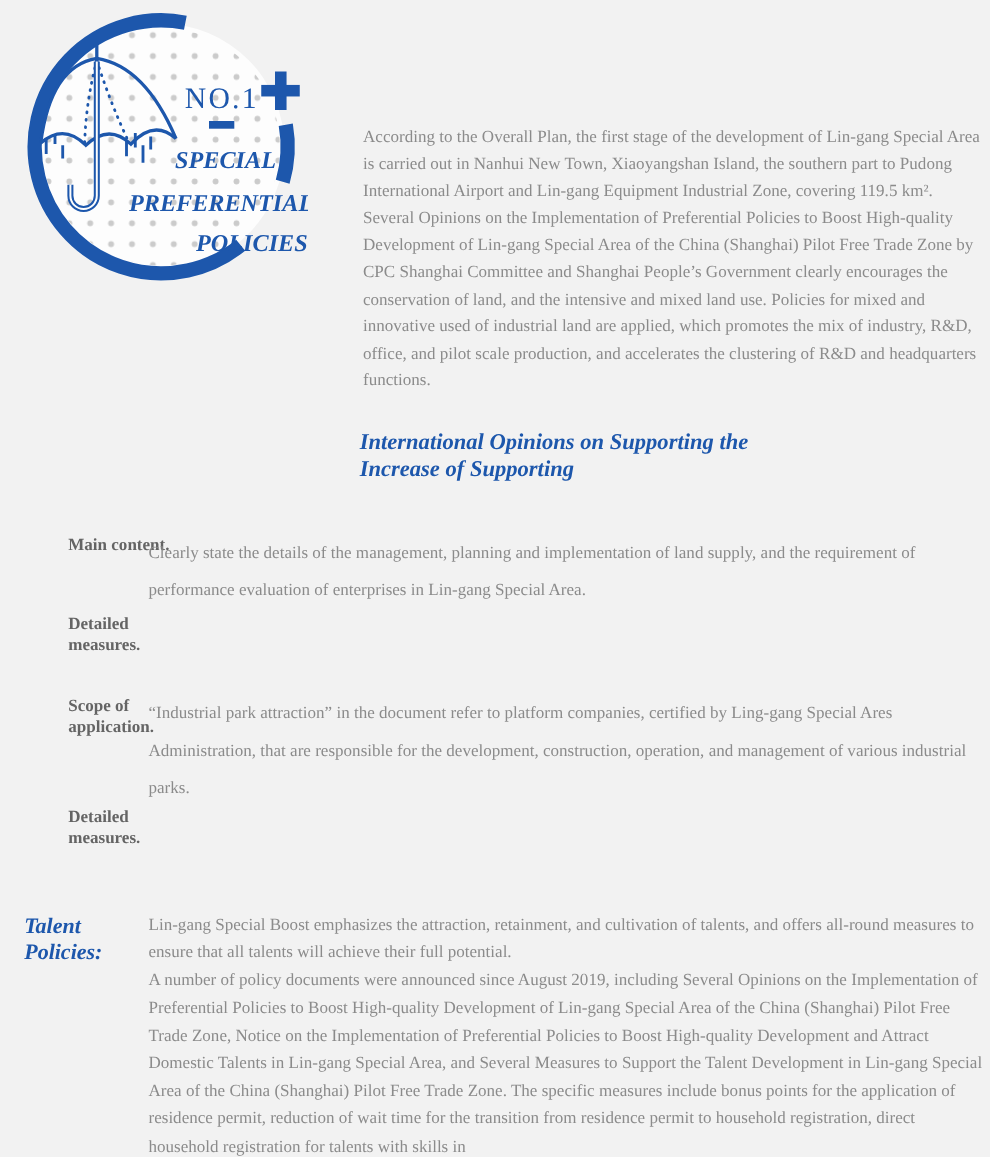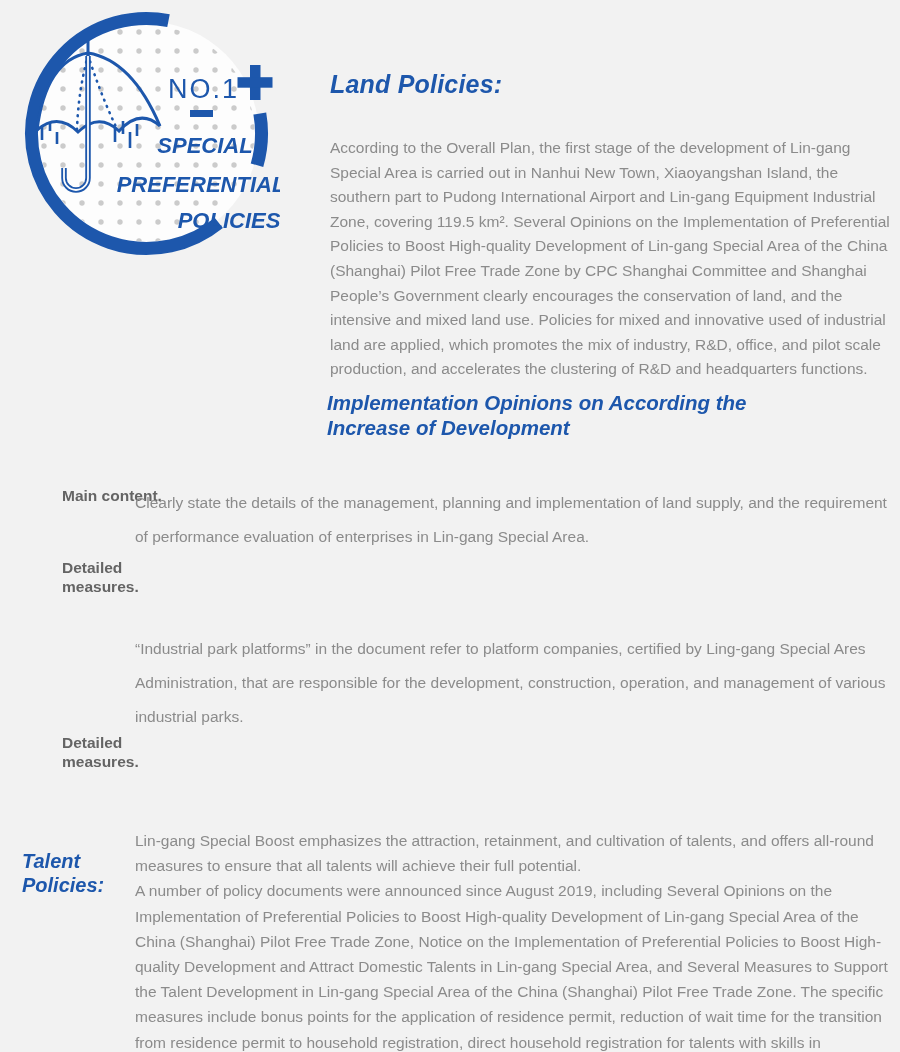--- a/index.html
+++ b/index.html
@@ -1,48 +1,48 @@
 <!DOCTYPE html>
 <html><head>
 <meta charset="utf-8">
 <style>
   * { margin:0; padding:0; box-sizing:border-box; }
   html,body { background:#f2f2f2; }
   .page {
     position:relative; width:900px; height:1052px;
     background:#f2f2f2; overflow:hidden;
-    font-family:Liberation Sans, sans-serif;
+    font-family:Liberation Serif, serif;
   }
   .logo-svg { position:absolute; left:20px; top:8px; width:260px; height:252px; }
   .land-heading {
     position:absolute; left:330px; top:70px;
     font-size:25px; font-weight:bold; font-style:italic;
     color:#1d57ac; letter-spacing:0.2px;
   }
   .land-intro {
-    position:absolute; left:330px; top:136px; width:566px;
+    position:absolute; left:330px; top:113px; width:566px;
     font-size:15.5px; line-height:24.6px; color:#8b8b8b;
   }
   .land-subheading {
     position:absolute; left:327px; top:390px; width:570px;
     font-size:20.5px; line-height:25.3px;
     font-weight:bold; font-style:italic; color:#1d57ac;
   }
   .row-label {
     position:absolute; left:22px; width:105px;
     font-size:15.5px; font-weight:bold; color:#646464; line-height:19px;margin-left:40px;
   }
   .row-text {
     position:absolute; left:135px; width:758px;
     font-size:15.5px; color:#8b8b8b; line-height:34px;
   }
   .talent-heading {
     position:absolute; left:22px; top:830px; width:112px;
     font-size:20px; line-height:24px;
-    font-weight:bold; font-style:italic; color:#1d57ac;margin-top:19px;
+    font-weight:bold; font-style:italic; color:#1d57ac;
   }
   .talent-text {
     position:absolute; left:135px; top:828px; width:758px;
     font-size:15.5px; color:#8b8b8b; line-height:25.2px;
   }
 </style>
 </head>
 <body>
 
 <div class="page">
@@ -86,34 +86,34 @@
     <rect x="170" y="102" width="23" height="7" fill="#1d57ac"></rect>
 
     <text x="148" y="90" font-size="27" letter-spacing="2" fill="#1d57ac">NO.1</text>
     <g font-size="22" font-weight="bold" font-style="italic" fill="#1d57ac" text-anchor="middle">
       <text x="185" y="145">SPECIAL</text>
       <text x="181" y="184">PREFERENTIAL</text>
       <text x="209" y="220">POLICIES</text>
     </g>
   </svg>
 
-  <h1 class="land-heading">Land Policies:</h1>
   <p class="land-intro">According to the Overall Plan, the first stage of the development of Lin-gang Special Area is carried out in Nanhui New Town, Xiaoyangshan Island, the southern part to Pudong International Airport and Lin-gang Equipment Industrial Zone, covering 119.5 km². Several Opinions on the Implementation of Preferential Policies to Boost High-quality Development of Lin-gang Special Area of the China (Shanghai) Pilot Free Trade Zone by CPC Shanghai Committee and Shanghai People’s Government clearly encourages the conservation of land, and the intensive and mixed land use. Policies for mixed and innovative used of industrial land are applied, which promotes the mix of industry, R&amp;D, office, and pilot scale production, and accelerates the clustering of R&amp;D and headquarters functions.</p>
 
   <h2 class="land-subheading">
-    <div>Implementation Opinions on According the</div>
-    <div>Increase of Development</div>
+    <div>International Opinions on Supporting the</div>
+    <div>Increase of Supporting</div>
   </h2>
 
   <div class="row-label" style="top:486px">Main content.</div>
   <div class="row-text" style="top:486px">Clearly state the details of the management, planning and implementation of land supply, and the requirement of performance evaluation of enterprises in Lin-gang Special Area.</div>
 
   <div class="row-label" style="top:558px">Detailed measures.</div>
 
-  <div class="row-text" style="top:632px">“Industrial park platforms” in the document refer to platform companies, certified by Ling-gang Special Ares Administration, that are responsible for the development, construction, operation, and management of various industrial parks.</div>
+  <div class="row-label" style="top:632px">Scope of application.</div>
+  <div class="row-text" style="top:632px">“Industrial park attraction” in the document refer to platform companies, certified by Ling-gang Special Ares Administration, that are responsible for the development, construction, operation, and management of various industrial parks.</div>
 
   <div class="row-label" style="top:733px">Detailed measures.</div>
 
   <h2 class="talent-heading">Talent Policies:</h2>
   <div class="talent-text">
     <p>Lin-gang Special Boost emphasizes the attraction, retainment, and cultivation of talents, and offers all-round measures to ensure that all talents will achieve their full potential.</p>
     <p>A number of policy documents were announced since August 2019, including Several Opinions on the Implementation of Preferential Policies to Boost High-quality Development of Lin-gang Special Area of the China (Shanghai) Pilot Free Trade Zone, Notice on the Implementation of Preferential Policies to Boost High-quality Development and Attract Domestic Talents in Lin-gang Special Area, and Several Measures to Support the Talent Development in Lin-gang Special Area of the China (Shanghai) Pilot Free Trade Zone. The specific measures include bonus points for the application of residence permit, reduction of wait time for the transition from residence permit to household registration, direct household registration for talents with skills in</p>
   </div>
 
 </div>

